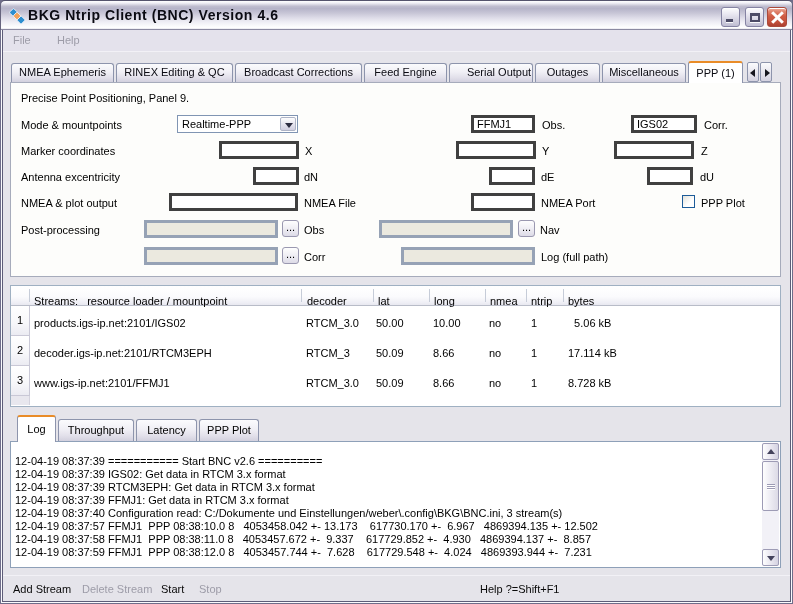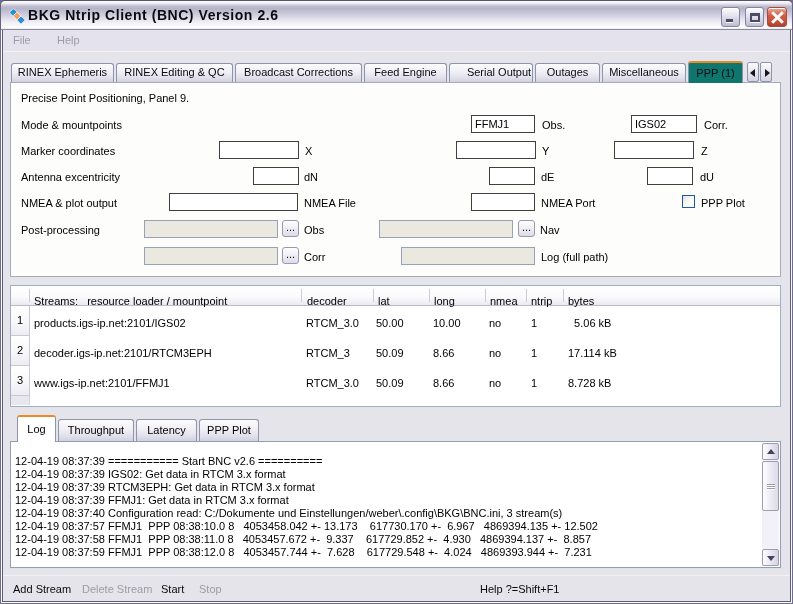--- a/index.html
+++ b/index.html
@@ -41,33 +41,33 @@
   .menubar { position:absolute; top:0; left:0; right:0; height:22px; background:#e4e2ec; border-bottom:1px solid #f2f1f6; }
   .menu-item { position:absolute; top:4px; color:#9d9ca8; }
   .menu-file { left:10px; }
   .menu-help { left:54px; }
 
   
   .tabbar { position:absolute; left:7px; top:31px; height:21px; width:773px; }
   .tab { position:absolute; bottom:0; height:19px; border:1px solid #8d94ac; border-bottom:none;
     border-radius:3px 3px 0 0; text-align:center; line-height:17px; color:#0a0a12;
     background:linear-gradient(180deg,#fbfbfd 0%,#f0eff5 45%,#e2e0ea 75%,#d2d0de 100%); }
-  .tab.active { height:22px; bottom:-1px; background:#0f766e; border-color:#8d94ac; z-index:5; line-height:20px;
+  .tab.active { height:22px; bottom:-1px; background:#ffffff; border-color:#8d94ac; z-index:5; line-height:20px;
     border-top:2px solid #e98c28; border-radius:3px 3px 0 0; }
   .tabscroll { position:absolute; bottom:0; width:12px; height:20px; border:1px solid #8d94ac; border-radius:2px;
     background:linear-gradient(180deg,#fbfbfd 0%,#e8e7ef 50%,#d4d2e0 100%); }
   .tabscroll .tri { position:absolute; top:6px; width:0; height:0; border-top:4px solid transparent; border-bottom:4px solid transparent; }
   .tri-left  { left:2px; border-right:5px solid #16161e; }
   .tri-right { left:4px; border-left:5px solid #16161e; }
 
   
   .pane { position:absolute; left:7px; top:52px; width:771px; height:195px; background:#fdfdfb; border:1px solid #a6abbb; z-index:2; }
   .pane-title { position:absolute; left:10px; top:9px; }
   .flabel { position:absolute; white-space:nowrap; }
-  .tinput { position:absolute; height:18px; border:1px solid #404040; background:#ffffff; font-family:"Liberation Sans",sans-serif;
+  .tinput { position:absolute; height:18px; border:3px solid #404040; background:#ffffff; font-family:"Liberation Sans",sans-serif;
     font-size:11px; padding:0 3px; color:#000; }
   .tinput:disabled, .tinput.dis { background:#ebe9df; border-color:#96a2b5; }
   .combo { position:absolute; left:166px; top:32px; width:121px; height:18px; border:1px solid #8095b3; background:#fff; }
   .combo-text { position:absolute; left:4px; top:2px; }
   .combo-btn { position:absolute; right:1px; top:1px; width:16px; height:14px;
     background:linear-gradient(180deg,#fefefe 0%,#e8e7f0 45%,#d0cee0 100%); border:1px solid #aeb4c6; border-radius:2px; }
   .combo-arrow { position:absolute; left:4px; top:5px; width:0; height:0; border-left:4px solid transparent; border-right:4px solid transparent; border-top:5px solid #2c2c40; }
   .dotbtn { position:absolute; width:17px; height:17px; border:1px solid #9a98b0; border-radius:3px;
     background:linear-gradient(180deg,#fefefe 0%,#efeef4 50%,#dddbe7 100%); text-align:center; line-height:13px; font-size:11px; }
   .checkbox { position:absolute; width:13px; height:13px; border:1px solid #1d5c99; background:linear-gradient(135deg,#e3e2da 0%,#ffffff 60%); }
@@ -120,21 +120,21 @@
 <body>
 
 <div class="win">
 
   <div class="titlebar">
     <svg class="app-icon" viewBox="0 0 16 16">
       <rect x="1.5" y="1.5" width="6" height="6" rx="1" transform="rotate(45 4.5 4.5)" fill="#2e8fd0" stroke="#f6f6fa" stroke-width="0.8"></rect>
       <rect x="9" y="9" width="6" height="6" rx="1" transform="rotate(45 12 12)" fill="#2e8fd0" stroke="#f6f6fa" stroke-width="0.8"></rect>
       <rect x="5.2" y="5.2" width="5.6" height="5.6" rx="1" transform="rotate(45 8 8)" fill="#f2a25c" stroke="#f6f6fa" stroke-width="0.8"></rect>
     </svg>
-    <span class="title-text">BKG Ntrip Client (BNC) Version 2.6</span>
+    <span class="title-text">BKG Ntrip Client (BNC) Version 4.6</span>
     <div class="winbtn btn-min">
         <div class="glyph-min"></div>
       </div>
     <div class="winbtn btn-max">
         <div class="glyph-max"></div>
       </div>
     <div class="winbtn btn-close">
         <div class="glyph-x"></div>
       </div>
   </div>
@@ -149,34 +149,40 @@
       <span class="menu-item menu-help">Help</span>
     </div>
 
     <div class="tabbar">
       <div class="tabscroll" style="left:737px;">
                 <div class="tri tri-left"></div>
               </div>
       <div class="tabscroll" style="left:750px;">
                 <div class="tri tri-right"></div>
               </div>
-    <div class="tab" style="left: 1px; width: 103px;">RINEX Ephemeris</div>
+    <div class="tab" style="left: 1px; width: 103px;">NMEA Ephemeris</div>
               <div class="tab" style="left: 106px; width: 117px;">RINEX Editing &amp; QC</div>
               <div class="tab" style="left: 225px; width: 127px;">Broadcast Corrections</div>
               <div class="tab" style="left: 354px; width: 83px;">Feed Engine</div>
               <div class="tab" style="left: 439px; width: 84px; padding-left: 16px;">Serial Output</div>
               <div class="tab" style="left: 525px; width: 65px;">Outages</div>
               <div class="tab" style="left: 592px; width: 84px;">Miscellaneous</div>
               <div class="tab active" style="left: 678px; width: 55px;">PPP (1)</div>
             </div>
 
     <div class="pane">
       <div class="pane-title">Precise Point Positioning, Panel 9.</div>
 
       <div class="flabel" style="left:10px; top:36px;">Mode &amp; mountpoints</div>
+      <div class="combo">
+        <span class="combo-text">Realtime-PPP</span>
+        <div class="combo-btn">
+                  <div class="combo-arrow"></div>
+                </div>
+      </div>
       <input class="tinput" style="left: 460px; top: 32px; width: 64px;" value="FFMJ1">
       <div class="flabel" style="left:531px; top:36px;">Obs.</div>
       <input class="tinput" style="left: 620px; top: 32px; width: 66px;" value="IGS02">
       <div class="flabel" style="left:693px; top:36px;">Corr.</div>
 
       <div class="flabel" style="left:10px; top:62px;">Marker coordinates</div>
       <input class="tinput" style="left: 208px; top: 58px; width: 80px;">
       <div class="flabel" style="left:294px; top:62px;">X</div>
       <input class="tinput" style="left: 445px; top: 58px; width: 80px;">
       <div class="flabel" style="left:531px; top:62px;">Y</div>

